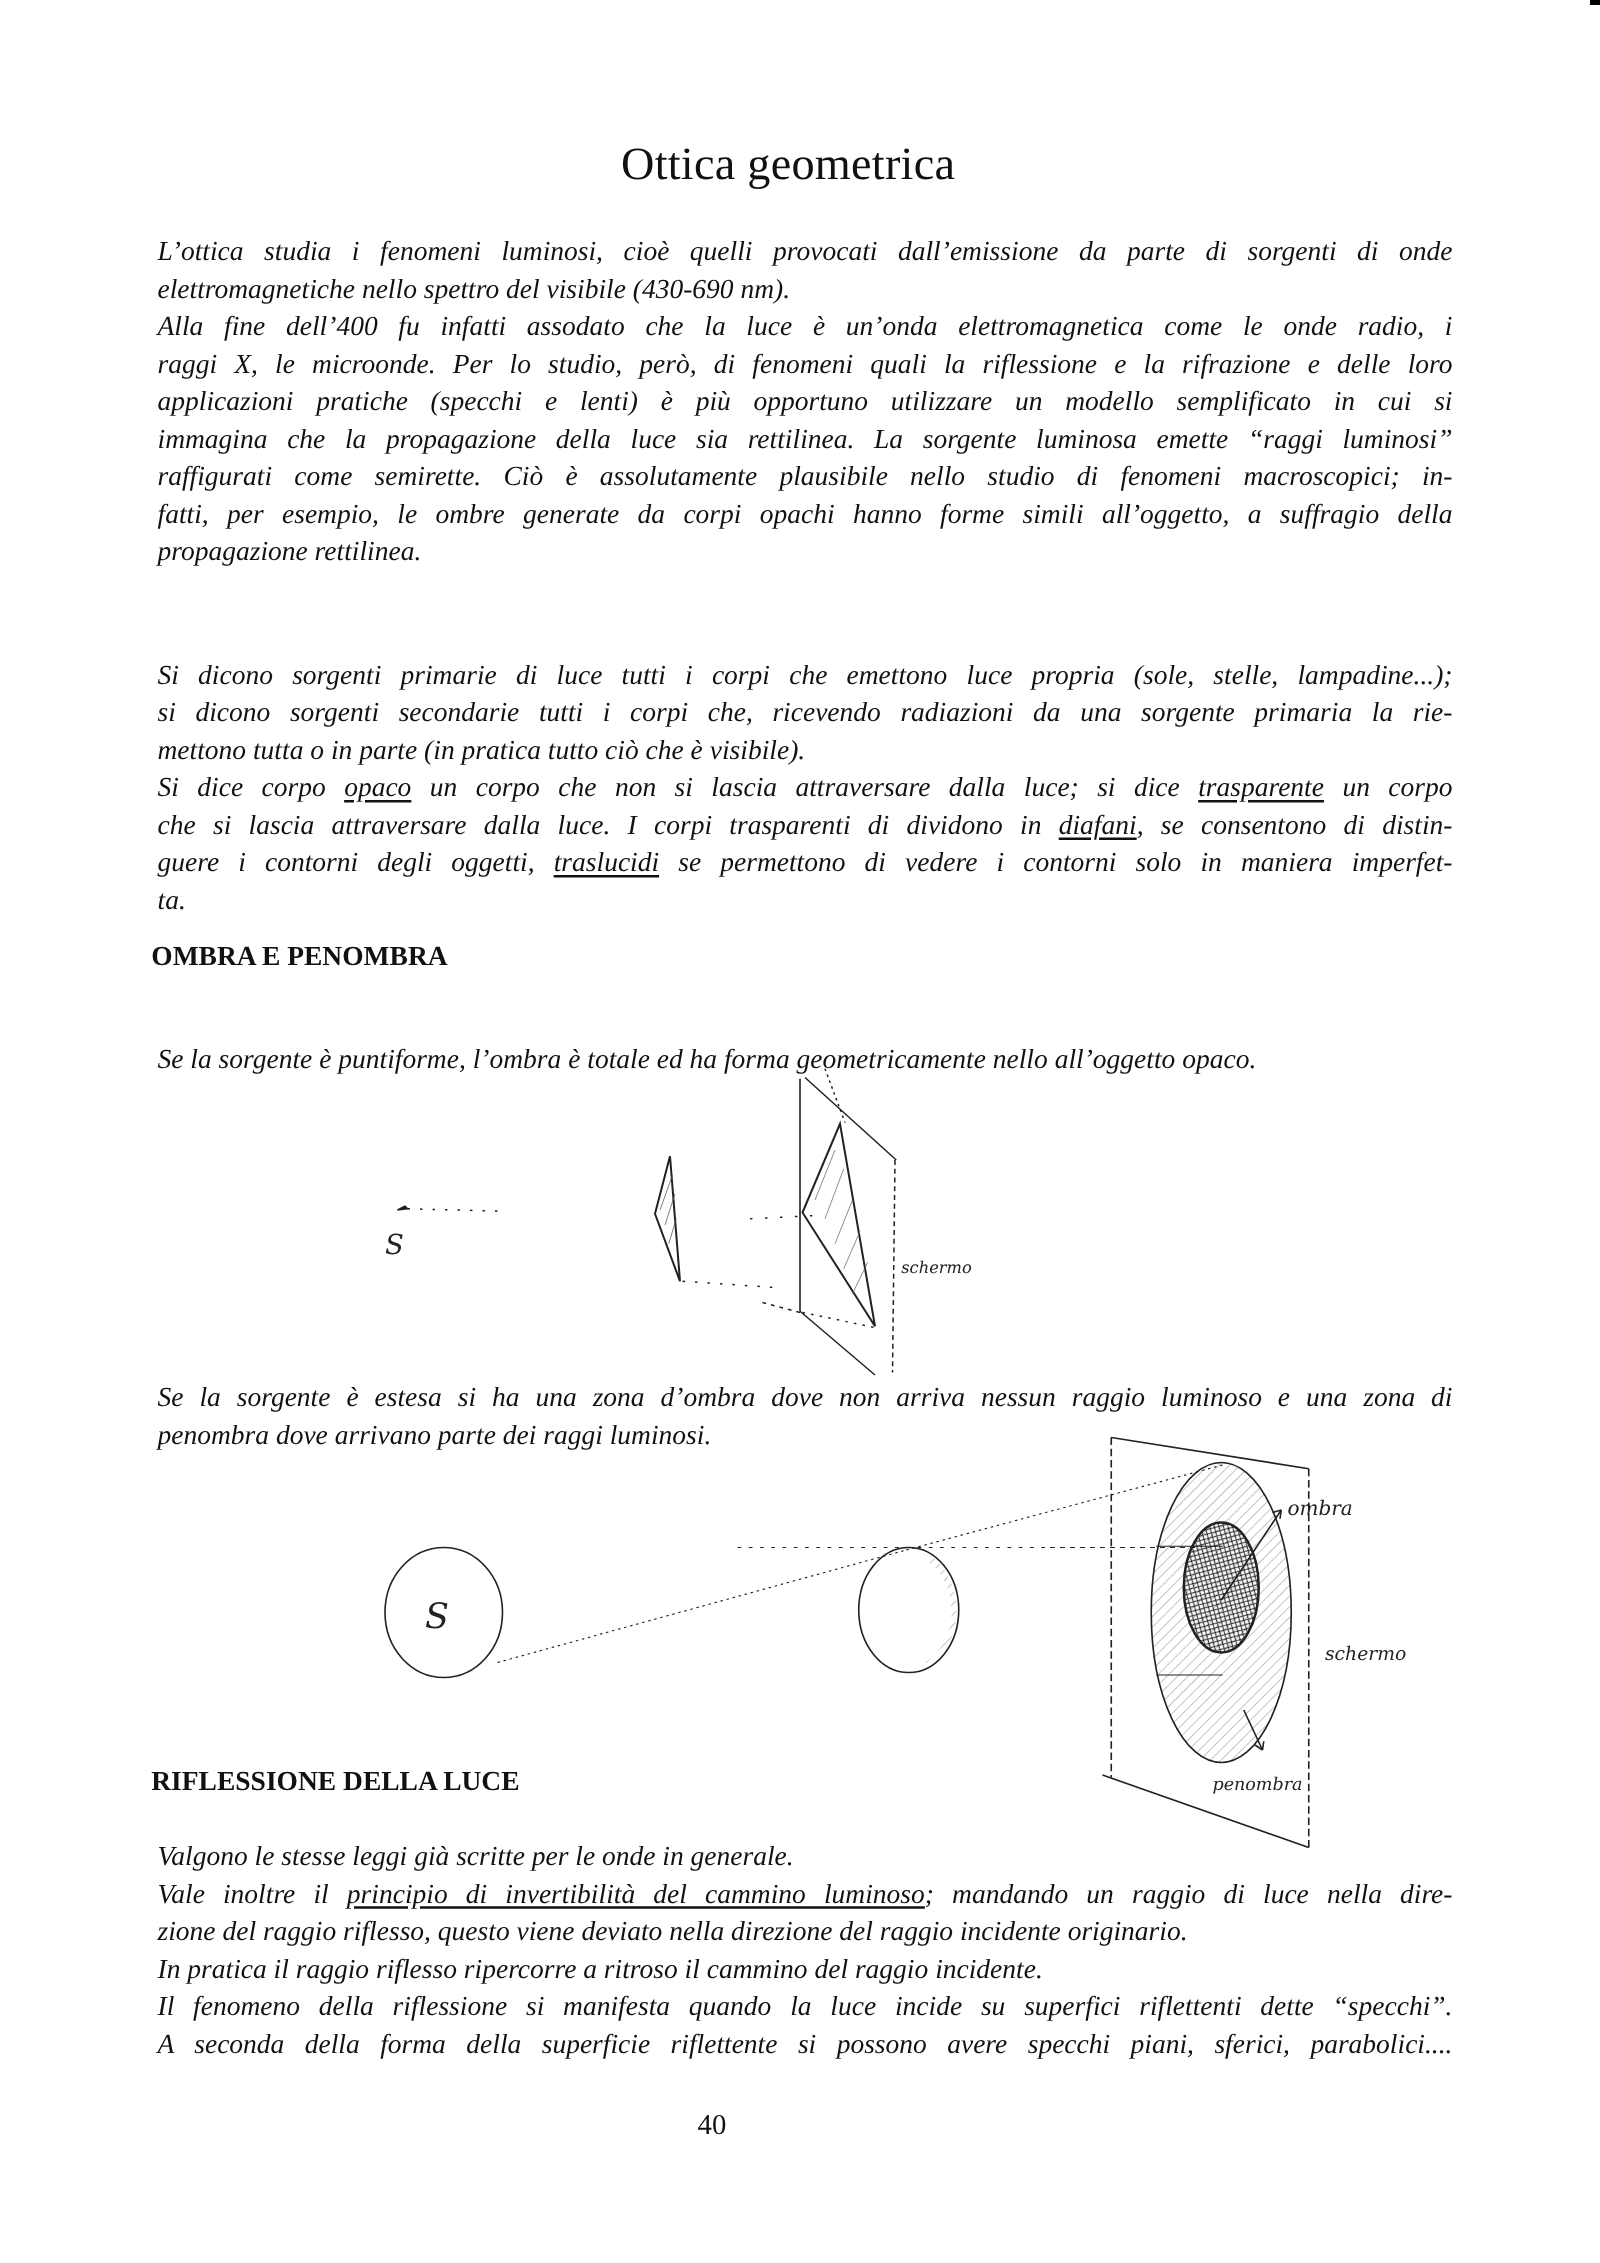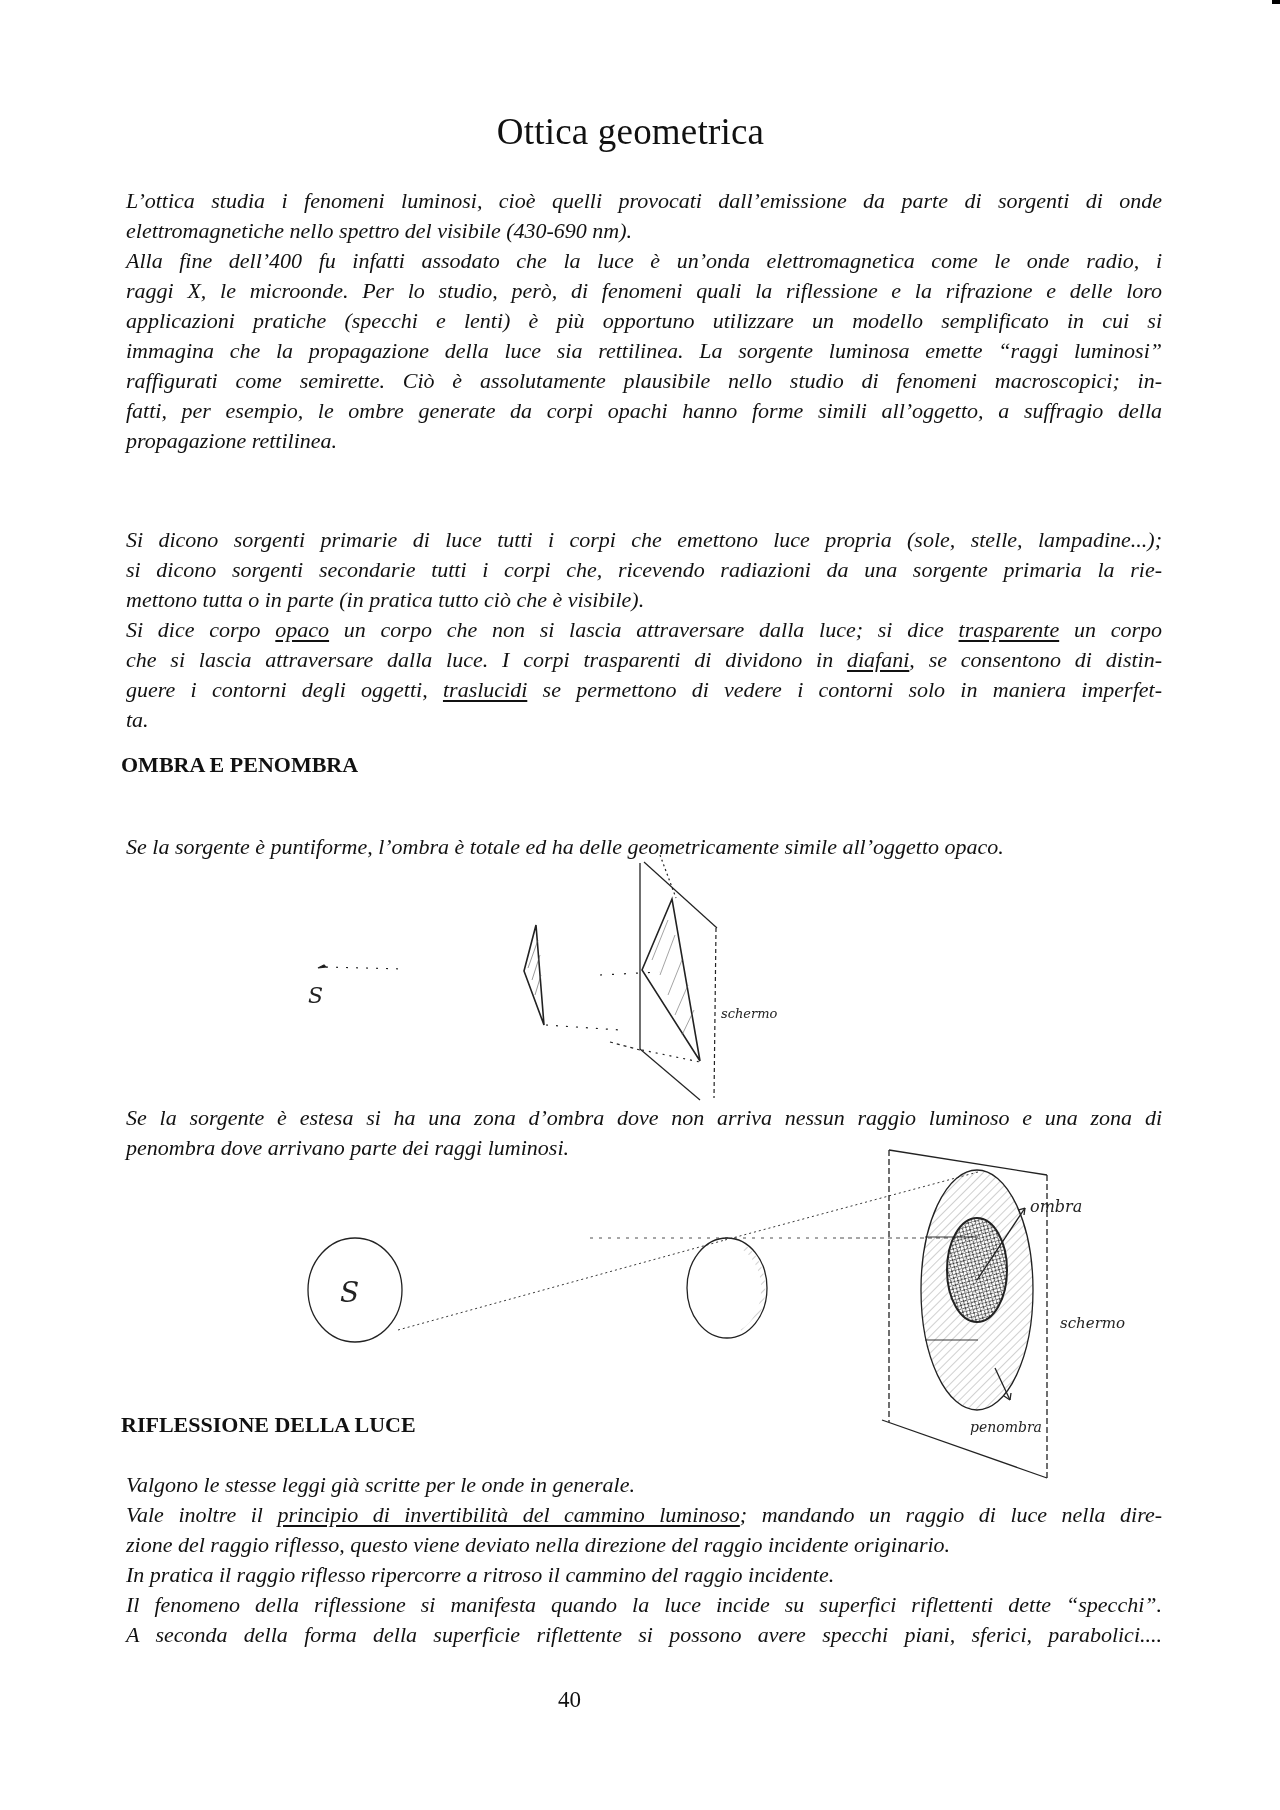--- a/index.html
+++ b/index.html
@@ -43,21 +43,21 @@
   <span class="ln last">mettono tutta o in parte (in pratica tutto ciò che è visibile).</span>
   <span class="ln"><span>Si dice corpo </span><u>opaco</u><span> un corpo che non si lascia attraversare dalla luce; si dice </span><u>trasparente</u><span> un corpo</span></span>
   <span class="ln"><span>che si lascia attraversare dalla luce. I corpi trasparenti di dividono in </span><u>diafani</u><span>, se consentono di distin-</span></span>
   <span class="ln"><span>guere i contorni degli oggetti, </span><u>traslucidi</u><span>  se permettono di vedere i contorni solo in maniera imperfet-</span></span>
   <span class="ln last">ta.</span>
 </div>
 
 <div class="heading" style="top:752px;">OMBRA E PENOMBRA</div>
 
 <div class="para" style="top:832px;">
-  <span class="ln last">Se la sorgente è puntiforme, l’ombra è totale ed ha delle geometricamente simile all’oggetto opaco.</span>
+  <span class="ln last">Se la sorgente è puntiforme, l’ombra è totale ed ha forma geometricamente nello all’oggetto opaco.</span>
 </div>
 
 <svg class="fig" width="1280" height="1810">
   <g stroke="#222" fill="none" stroke-width="1.2">
 
     <path d="M318 968 l6 -3 l2 2 z" fill="#111"></path>
     <line x1="326" y1="967" x2="405" y2="969" stroke-dasharray="2 8"></line>
 
     <polygon points="524,971 536,925 544,1025" stroke-width="1.6"></polygon>
     <g stroke-width="0.6" stroke="#555">

